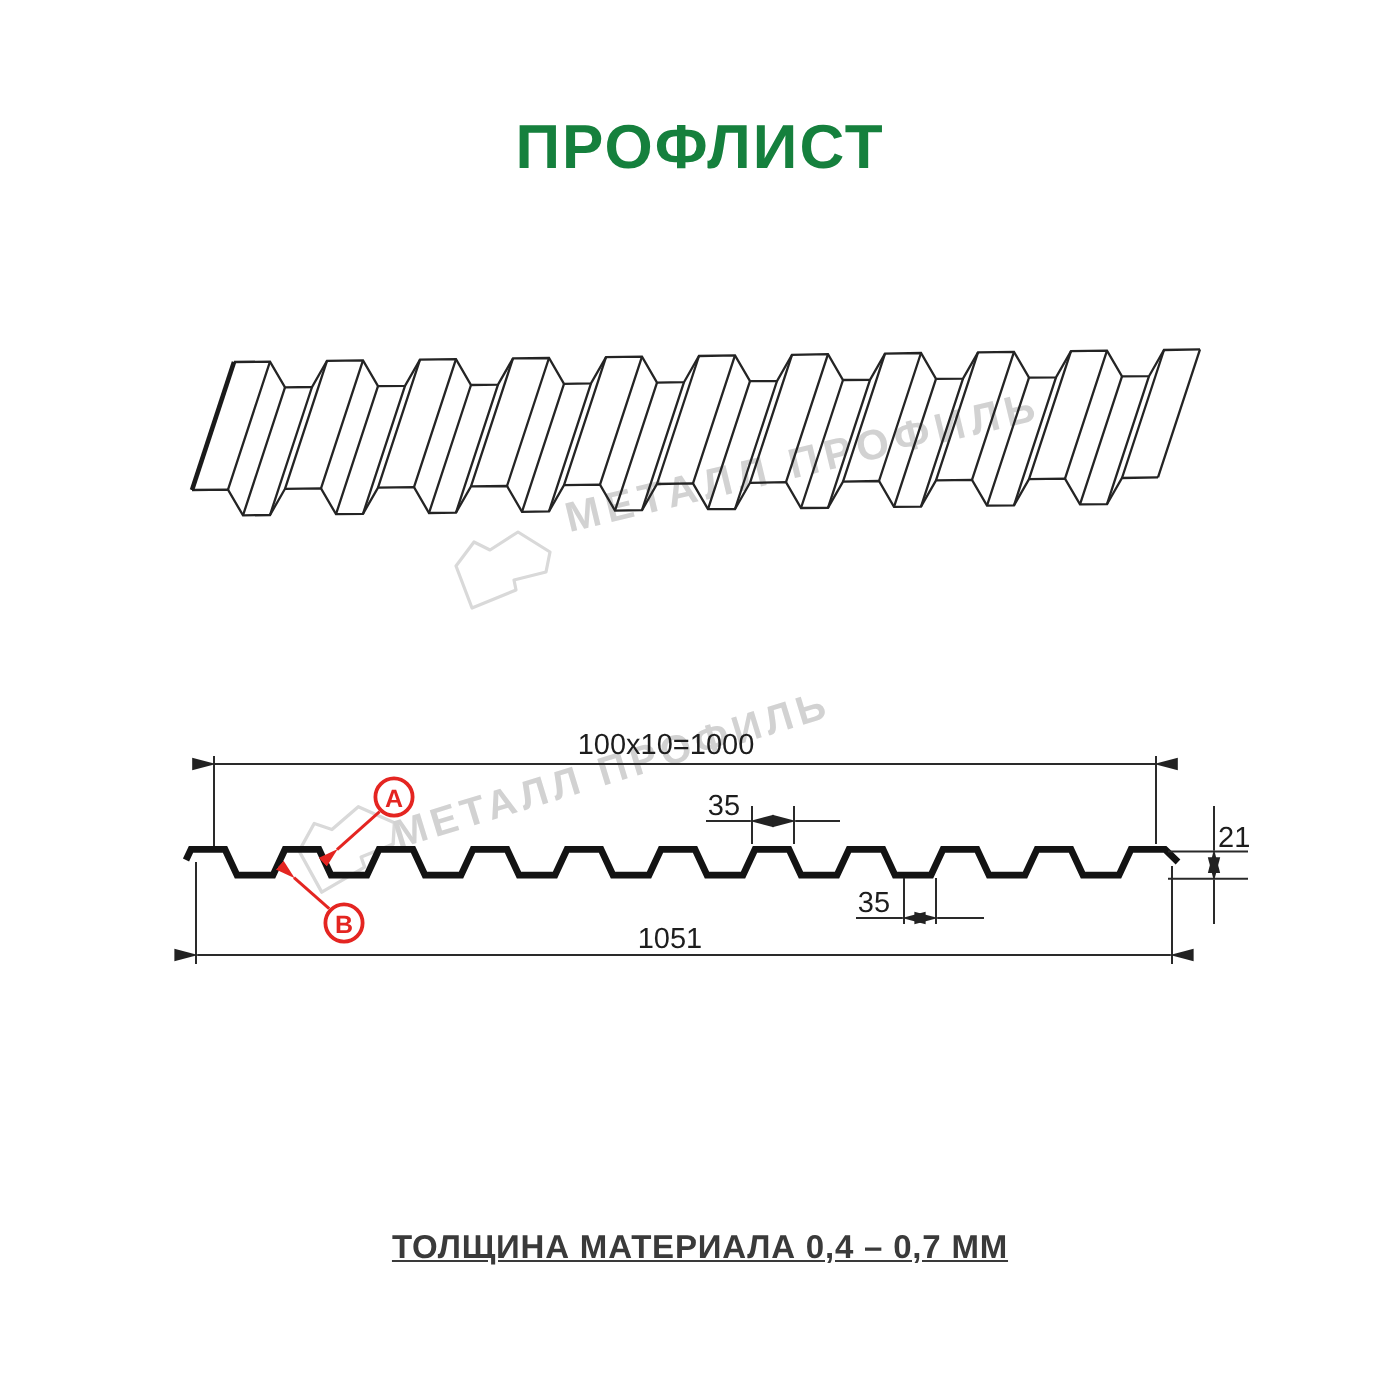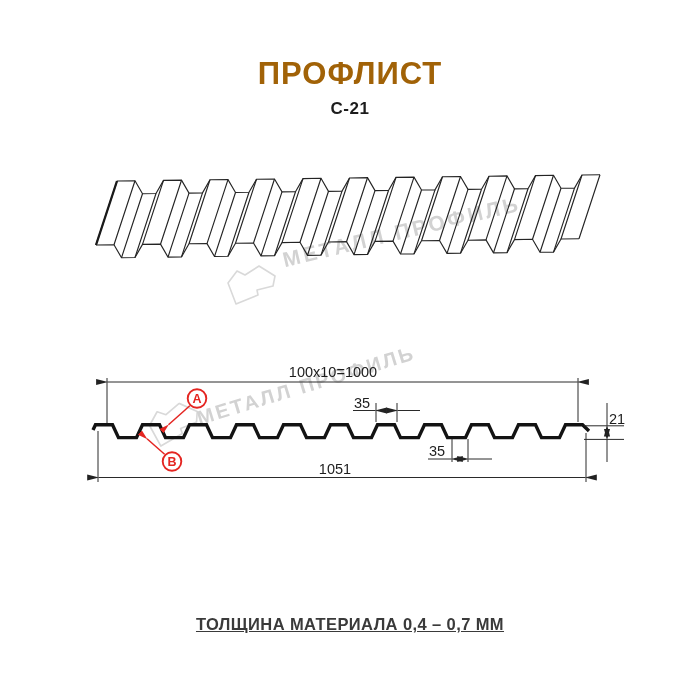--- a/index.html
+++ b/index.html
@@ -1,19 +1,19 @@
 <!DOCTYPE html>
 <html><head>
 <meta charset="utf-8">
 <style>
   html,body{margin:0;padding:0;}
   #page{position:relative;width:700px;height:700px;background:#ffffff;overflow:hidden;
         font-family:"Liberation Sans",sans-serif;}
   .center-text{position:absolute;left:0;width:700px;text-align:center;}
-  #title{top:56px;font-size:31px;font-weight:bold;letter-spacing:1px;color:#a16207;z-index:5;}
+  #title{top:56px;font-size:31px;font-weight:bold;letter-spacing:1px;color:#15803d;z-index:5;}
   #subtitle{top:99px;font-size:17px;font-weight:bold;letter-spacing:0.5px;color:#1c1c1c;z-index:5;}
   #footer-note{top:615px;font-size:16.5px;font-weight:bold;letter-spacing:0.4px;color:#3a3a3a;z-index:5;text-decoration:underline;}
   .wm-text{position:absolute;color:#d2d2d2;font-weight:bold;white-space:nowrap;z-index:1;}
   #wm-a{left:286px;top:248px;font-size:21px;letter-spacing:3px;
         transform:rotate(-13.5deg);transform-origin:0 100%;}
   #wm-b{left:201px;top:407px;font-size:20px;letter-spacing:2.5px;
         transform:rotate(-17deg);transform-origin:0 100%;}
   .wm-logo{position:absolute;z-index:1;}
   #logo-a{left:226px;top:265px;}
   #logo-b{left:147px;top:403px;transform:rotate(-8deg);}
@@ -27,21 +27,20 @@
   .red-circle{stroke:#e42521;stroke-width:1.9;fill:none;}
   .red-text{font-family:"Liberation Sans",sans-serif;font-size:12.5px;font-weight:bold;
             fill:#e42521;text-anchor:middle;}
 </style>
 </head>
 <body>
 
 <div id="page">
 
   <div id="title" class="center-text">ПРОФЛИСТ</div>
-  <div id="subtitle" class="center-text">C-21</div>
 
   <svg id="logo-a" class="wm-logo" width="54" height="44" viewBox="0 0 54 44">
     <path d="M2,18 L11,6 L19,10 L33,1 L49,11 L47,21 L31,25 L32,30 L10,39 Z" fill="none" stroke="#d9d9d9" stroke-width="1.6" stroke-linejoin="round"></path>
   </svg>
   <div id="wm-a" class="wm-text">МЕТАЛЛ ПРОФИЛЬ</div>
 
   <svg id="logo-b" class="wm-logo" width="58" height="46" viewBox="0 0 54 44">
     <path d="M2,18 L11,6 L19,10 L33,1 L49,11 L47,21 L31,25 L32,30 L10,39 Z" fill="none" stroke="#d9d9d9" stroke-width="1.6" stroke-linejoin="round"></path>
   </svg>
   <div id="wm-b" class="wm-text">МЕТАЛЛ ПРОФИЛЬ</div>

